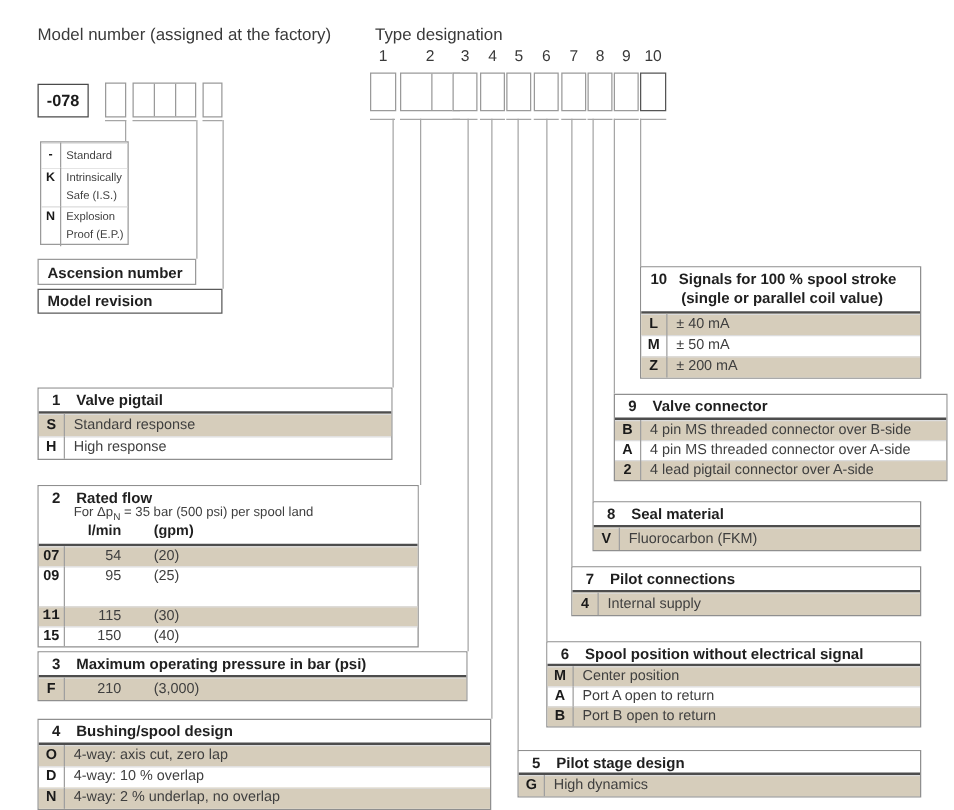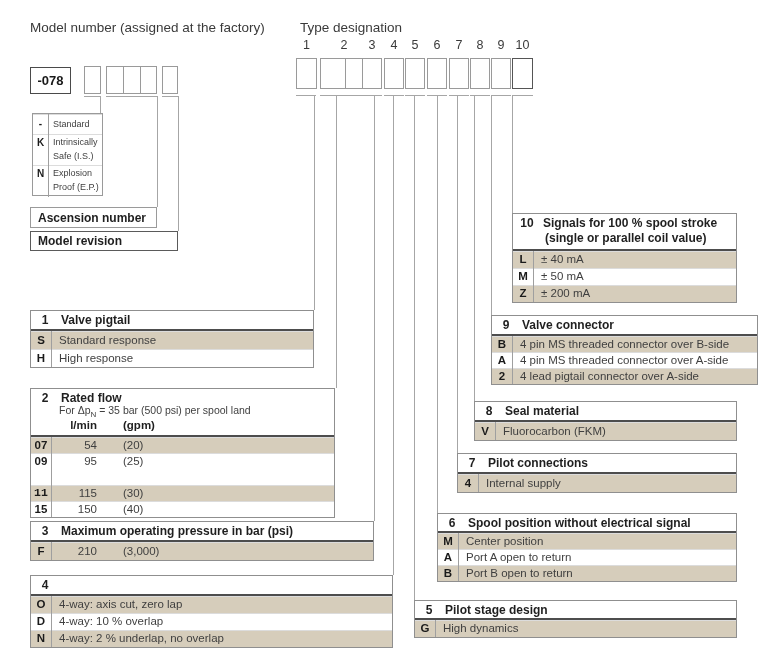--- a/index.html
+++ b/index.html
@@ -176,20 +176,21 @@
       </div>
       <div class="trow shaded" style="height: 18px; line-height: 18px;">
         <div class="c0" style="line-height: 18px;">F</div>
         <div class="c2">210</div>
         <div class="c3">(3,000)</div>
       </div>
     </div>
   <div class="tbl" style="left:30px;top:575px;width:363px;">
       <div class="thead" style="height: 18px;">
         <div class="tnum" style="top: 1px; line-height: 16px;">4</div>
+        <div class="ttitle" style="top: 1px; line-height: 16px;">Bushing/spool design</div>
       </div>
       <div class="trow shaded" style="height: 17px; line-height: 17px;">
         <div class="c0" style="line-height: 17px;">O</div>
         <div class="c1">4-way: axis cut, zero lap</div>
       </div>
       <div class="trow" style="height: 17px; line-height: 17px;">
         <div class="c0" style="line-height: 17px;">D</div>
         <div class="c1">4-way: 10 % overlap</div>
       </div>
       <div class="trow shaded" style="height: 17px; line-height: 17px;">

